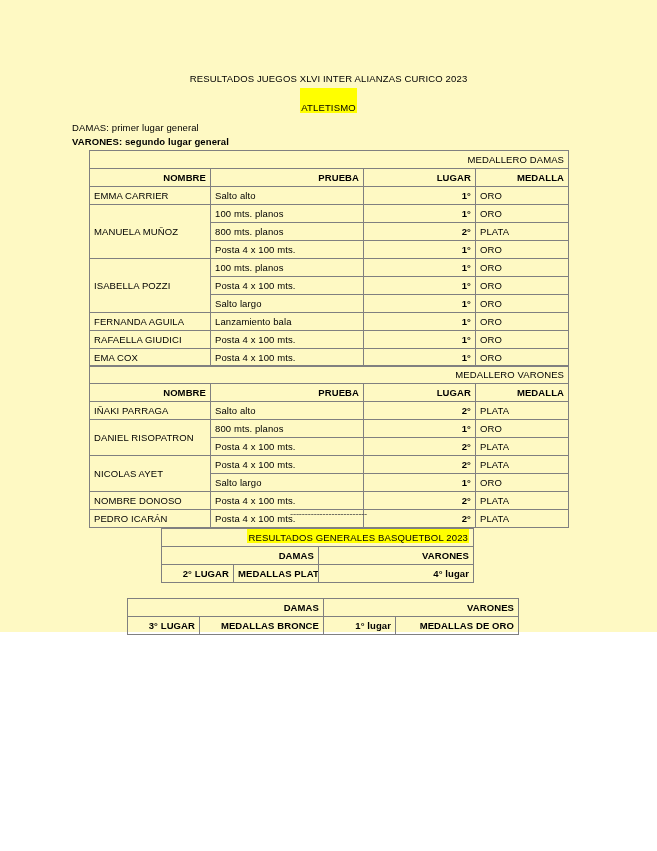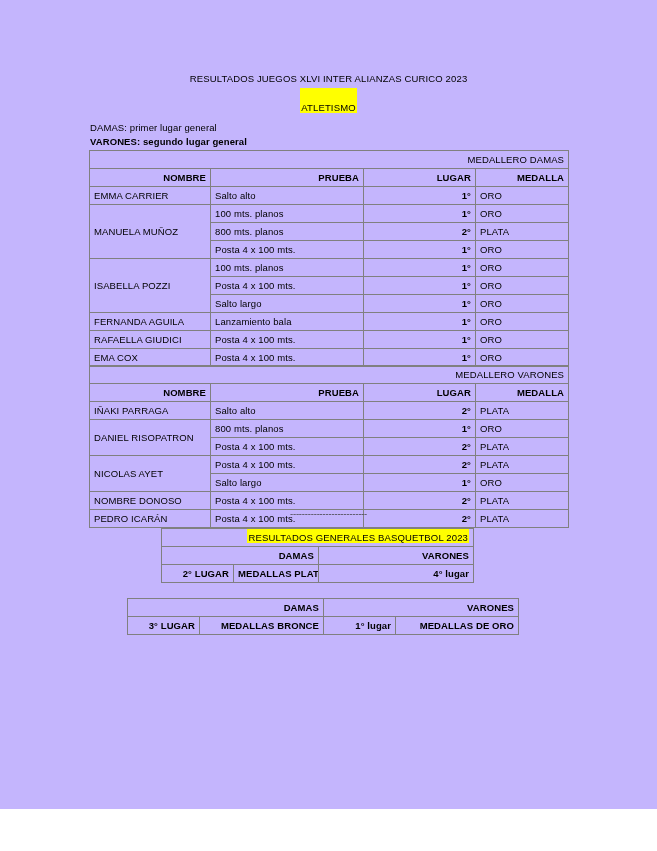--- a/index.html
+++ b/index.html
@@ -14,22 +14,22 @@
     color: #000000;
     position: relative;
     overflow: hidden;
   }
 
   .page {
     position: absolute;
     left: 0;
     top: 0;
     width: 657px;
-    height: 809px;
-    background: #c4b5fd;
+    height: 632px;
+    background: #fef9c3;
   }
 
   
   .doc-title {
     position: absolute;
     left: 0;
     top: 73px;
     width: 657px;
     text-align: center;
     font-size: 9.5px;
@@ -45,21 +45,21 @@
   }
   .hl {
     background: #FFFF00;
     font-size: 9.5px;
     padding: 14px 1px 0 1px;
     letter-spacing: 0.15px;
   }
 
   .intro {
     position: absolute;
-    left: 90px;
+    left: 72px;
     font-size: 9.5px;
     letter-spacing: 0.1px;
     white-space: nowrap;
   }
   .intro-1 { top: 122px; }
   .intro-2 { top: 136px; font-weight: bold; }
 
   
   table.sheet {
     position: absolute;

